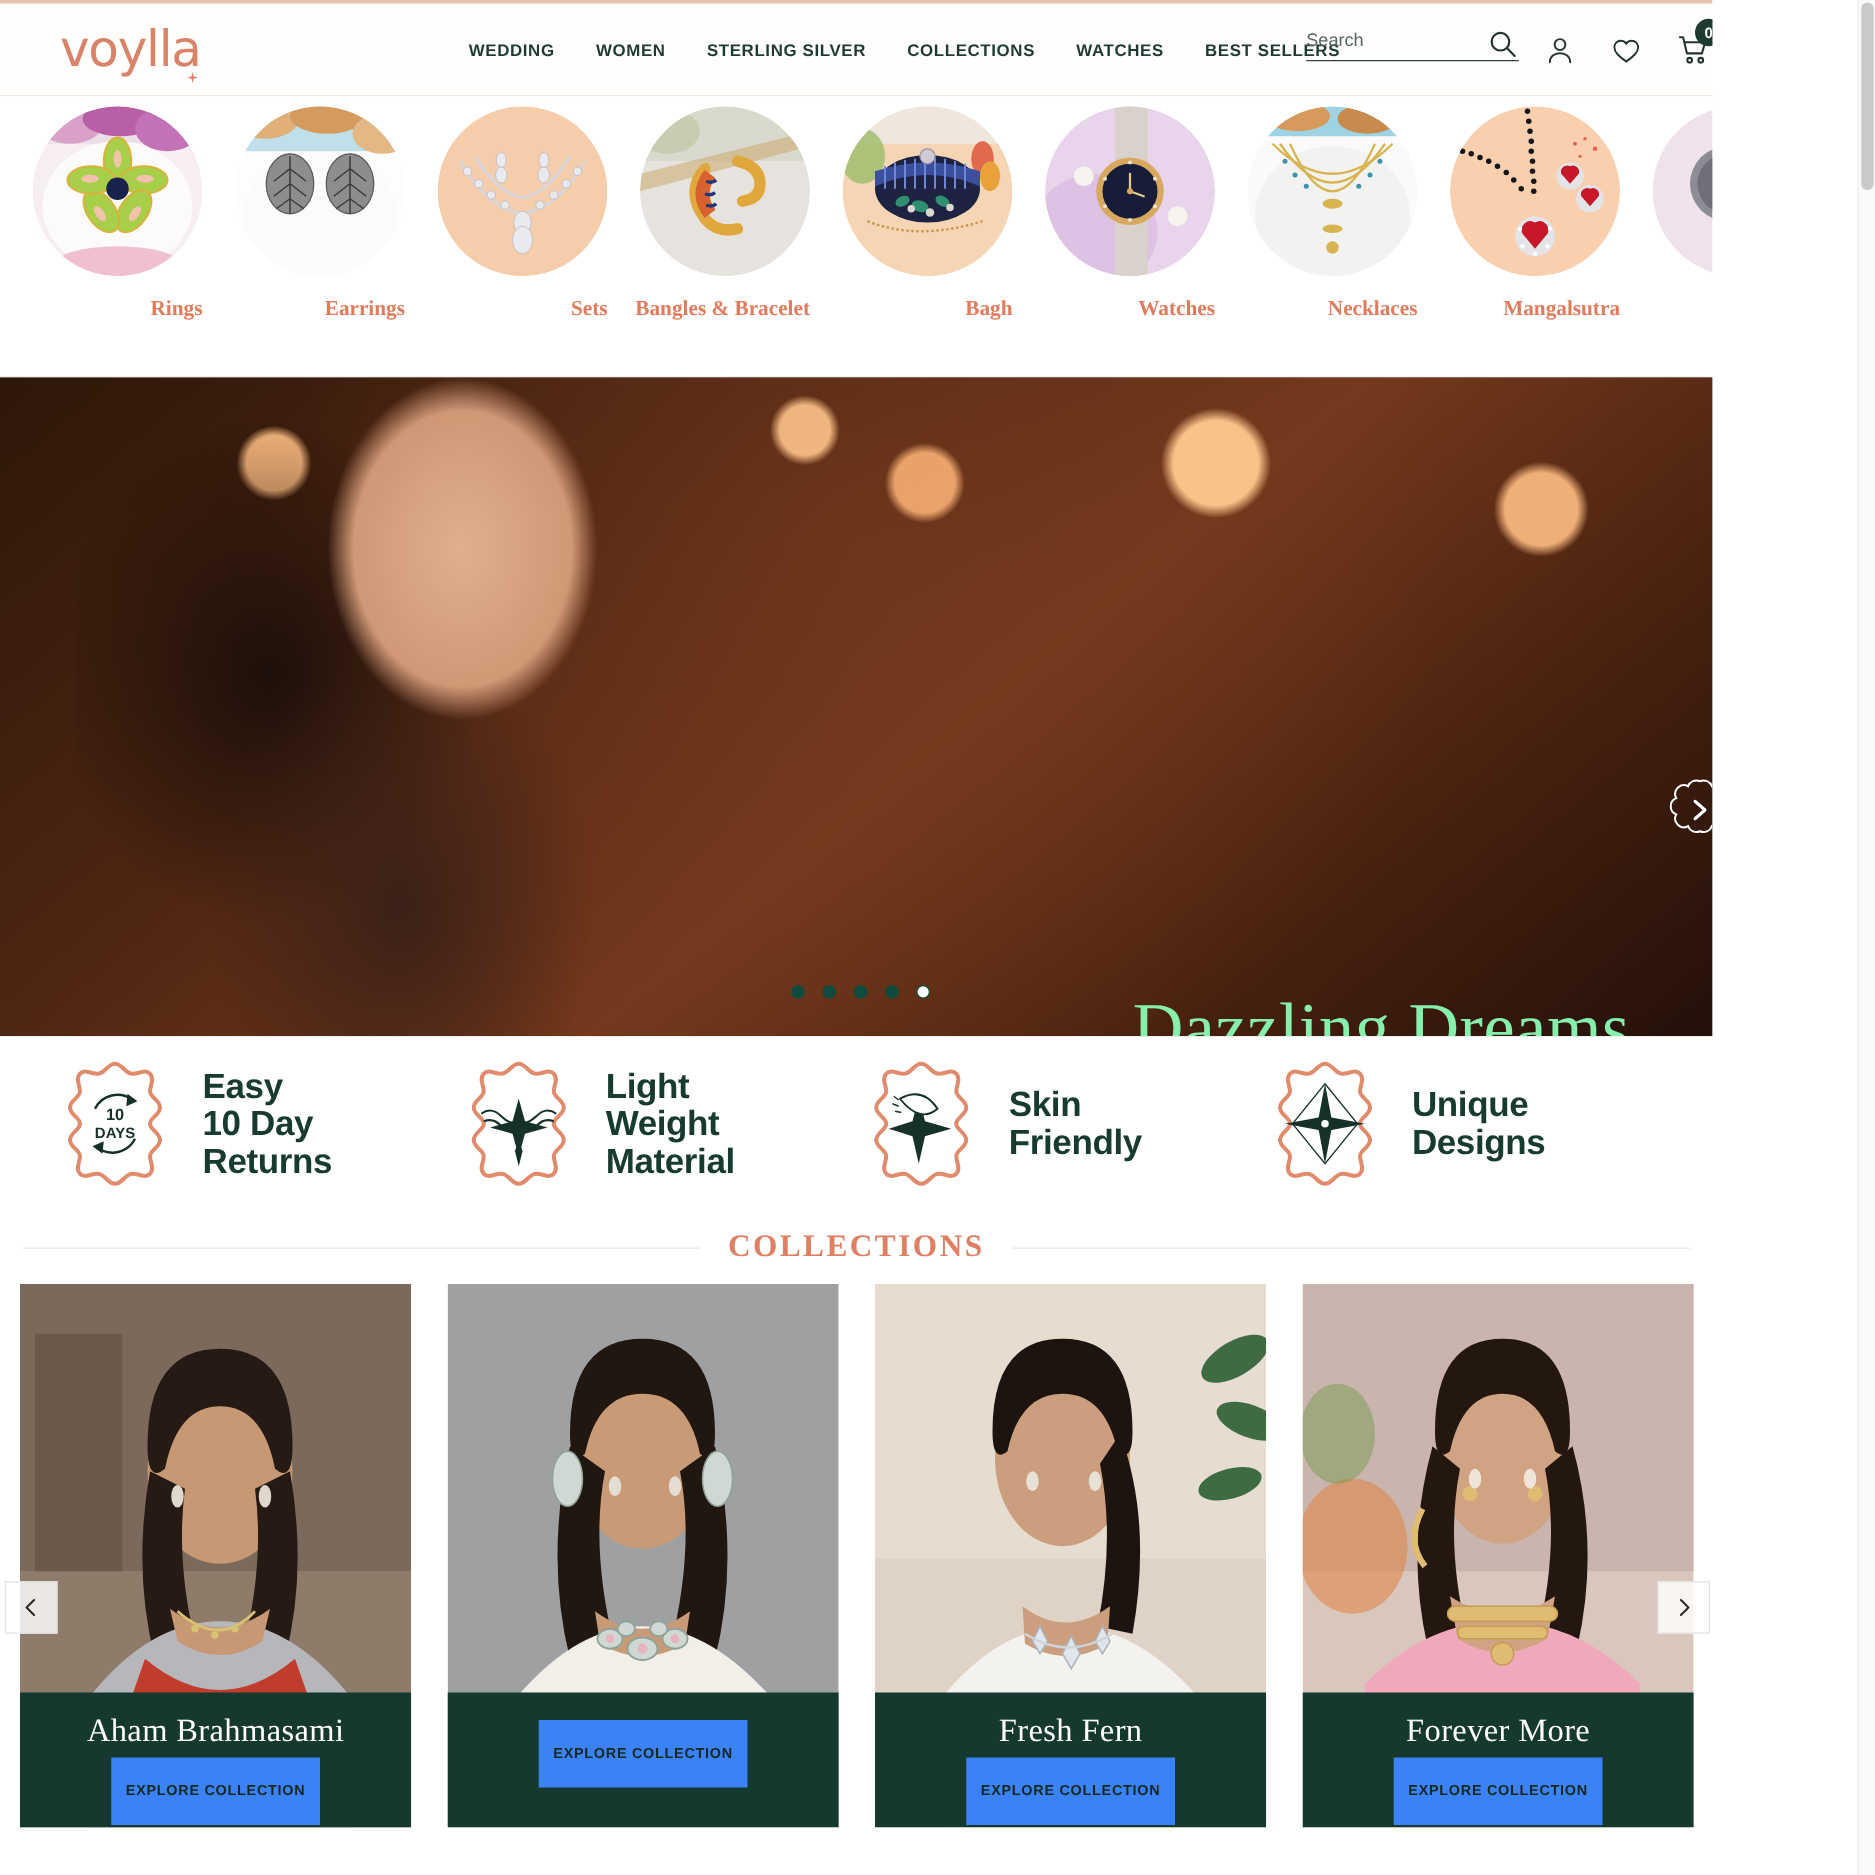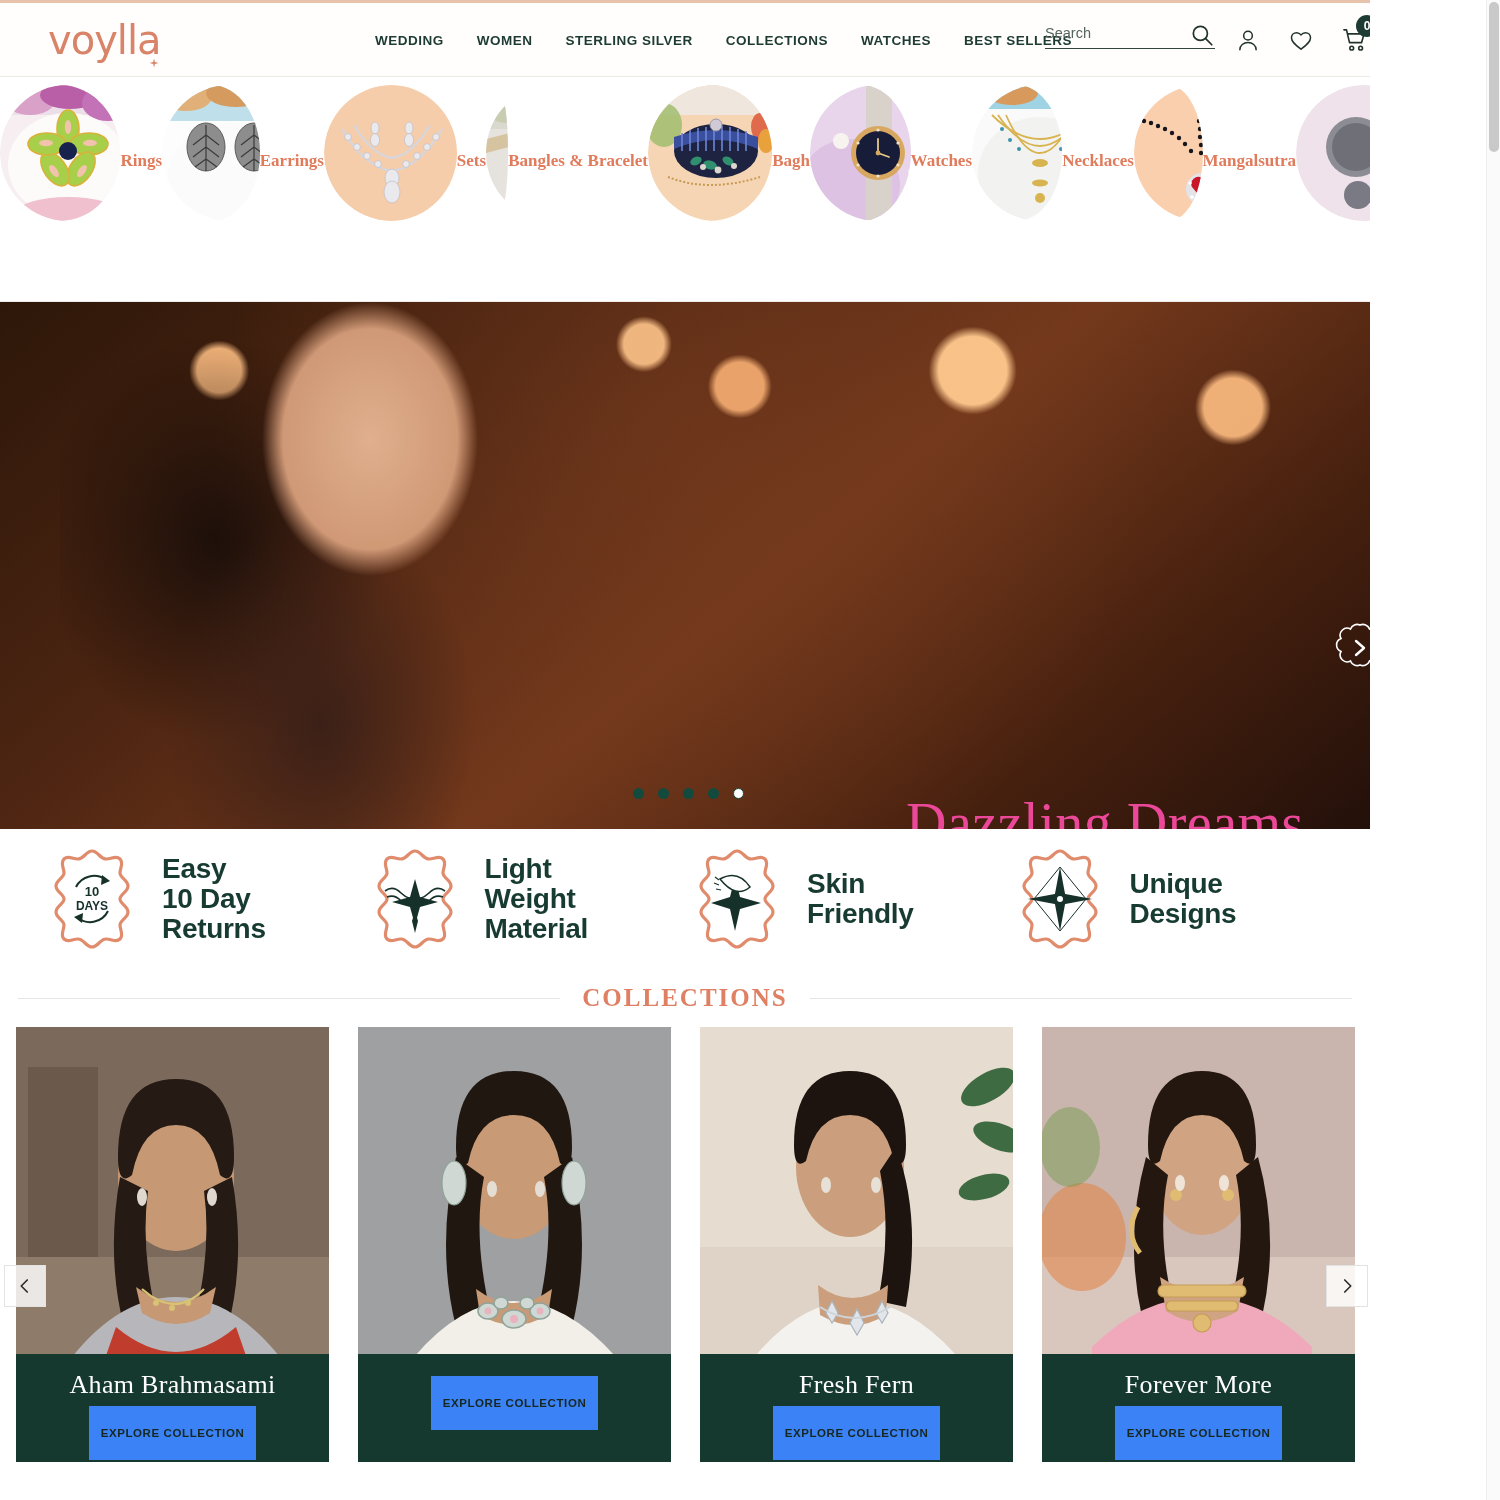--- a/index.html
+++ b/index.html
@@ -149,22 +149,22 @@
     overflow: hidden;
   }
   .cats-strip {
     position: absolute;
     left: 0; top: 8px;
     display: flex;
   }
   .cat {
     width: 162px;
     display: flex;
-    flex-direction: row;
-    align-items: center;
+    flex-direction: column;
+    align-items: flex-end;
     cursor: pointer;
     flex: 0 0 auto;
   }
   .cat-circle {
     width: 136px; height: 136px;
     border-radius: 50%;
     overflow: hidden;
     position: relative;
   }
   .cat-label {
@@ -207,21 +207,21 @@
   }
   .hero-copy {
     position: absolute;
     left: 845px; top: 492px;
     width: 520px;
     text-align: center;
   }
   .hero-title {
     font-family: "Liberation Serif", serif;
     font-size: 56px;
-    color: #ec4899;
+    color: #86efac;
     line-height: 1.05;
     letter-spacing: 0.5px;
   }
   .hero-dots {
     position: absolute;
     left: 633px; bottom: 30px;
     display: flex;
     gap: 14px;
   }
   .dot {

